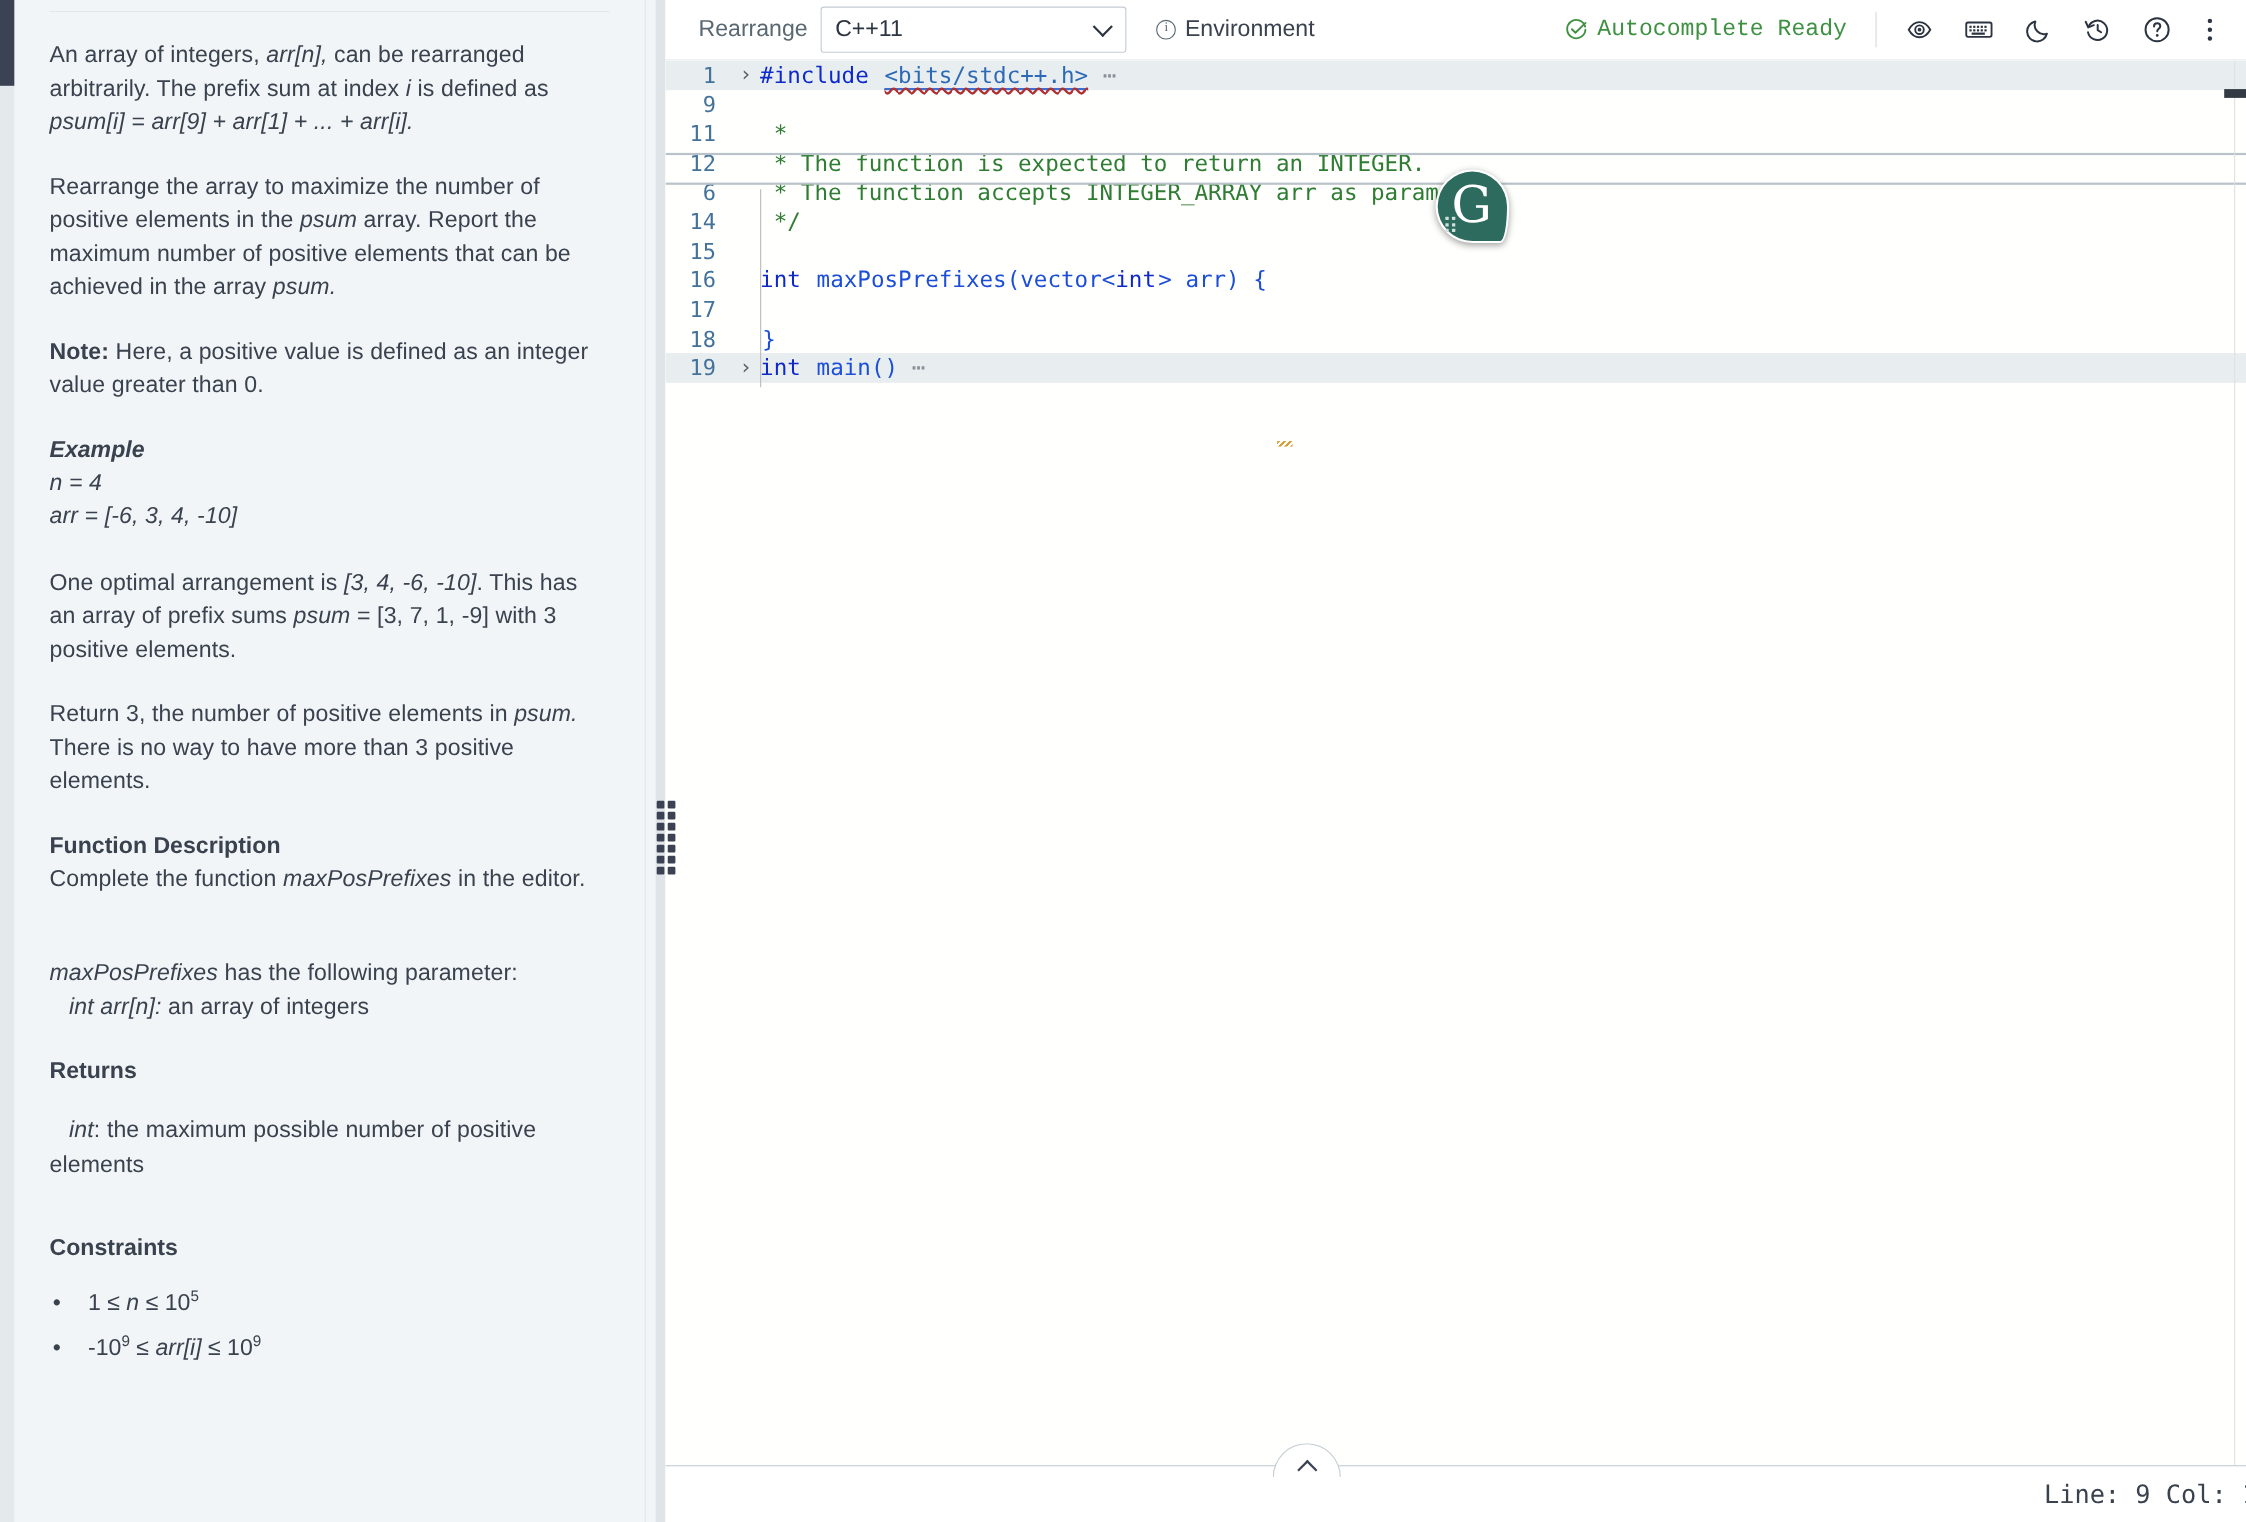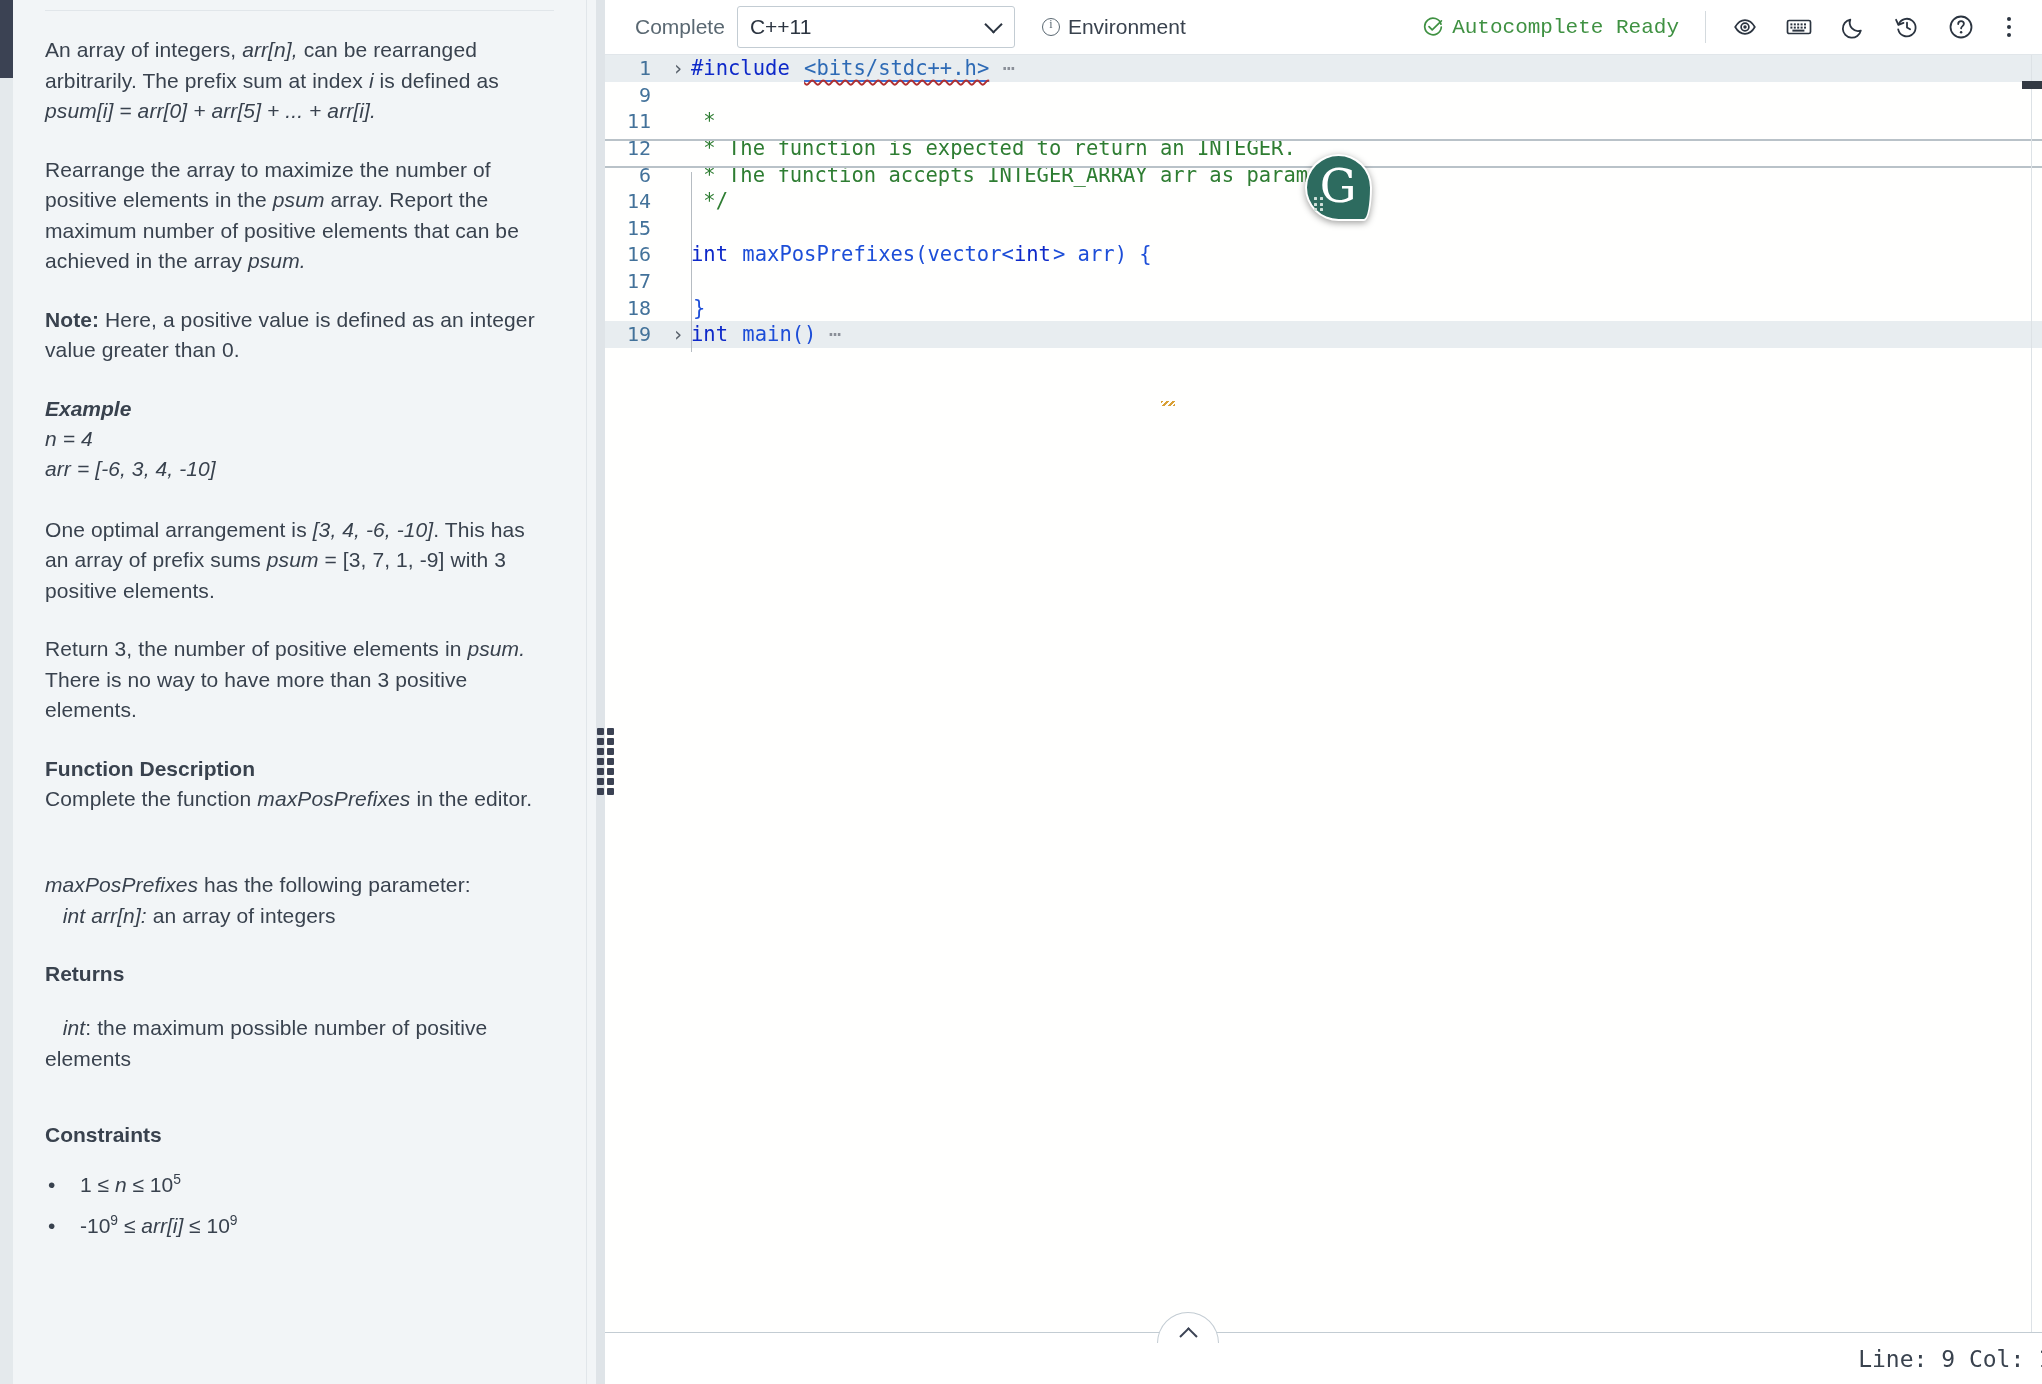--- a/index.html
+++ b/index.html
@@ -312,21 +312,21 @@
 
     <div class="left-scroll-track">
       <div class="left-scroll-thumb"></div>
     </div>
 
     <div class="left-inner">
       <div class="top-rule"></div>
       <div class="sp-0"></div>
 
       <div class="prob">
-        <p id="para-0"><span>An array of integers, </span><span class="it">arr[n],</span><span> can be rearranged arbitrarily. The prefix sum at index </span><span class="it">i</span><span> is defined as </span><span class="it">psum[i] = arr[0] + arr[5] + ... + arr[i].</span></p>
+        <p id="para-0"><span>An array of integers, </span><span class="it">arr[n],</span><span> can be rearranged arbitrarily. The prefix sum at index </span><span class="it">i</span><span> is defined as </span><span class="it">psum[i] = arr[9] + arr[1] + ... + arr[i].</span></p>
         <div class="sp-1"></div>
         <p id="para-1"><span>Rearrange the array to maximize the number of positive elements in the </span><span class="it">psum</span><span> array. Report the maximum number of positive elements that can be achieved in the array </span><span class="it">psum.</span></p>
         <div class="sp-1"></div>
         <p id="para-2"><span class="bd">Note:</span><span> Here, a positive value is defined as an integer value greater than 0.</span></p>
 
         <div class="sp-1"></div>
         <h3 class="sec italic">Example</h3>
         <p id="exline-0"><span class="it">n  = 4</span></p>
         <p id="exline-1"><span class="it">arr = [-6, 3, 4, -10]</span></p>
 
@@ -374,21 +374,21 @@
       <span></span>
     <span></span>
       <span></span>
     <span></span>
       <span></span>
   </div>
 
   <div class="right-panel">
 
     <div class="toolbar">
-      <span class="tb-label">Complete</span>
+      <span class="tb-label">Rearrange</span>
 
       <div class="lang-select">
         <span class="val">C++11</span>
         <span class="chev-down"></span>
       </div>
 
       <div class="env-wrap">
         <span class="info-icon"></span>
         <span class="env-text">Environment</span>
       </div>

